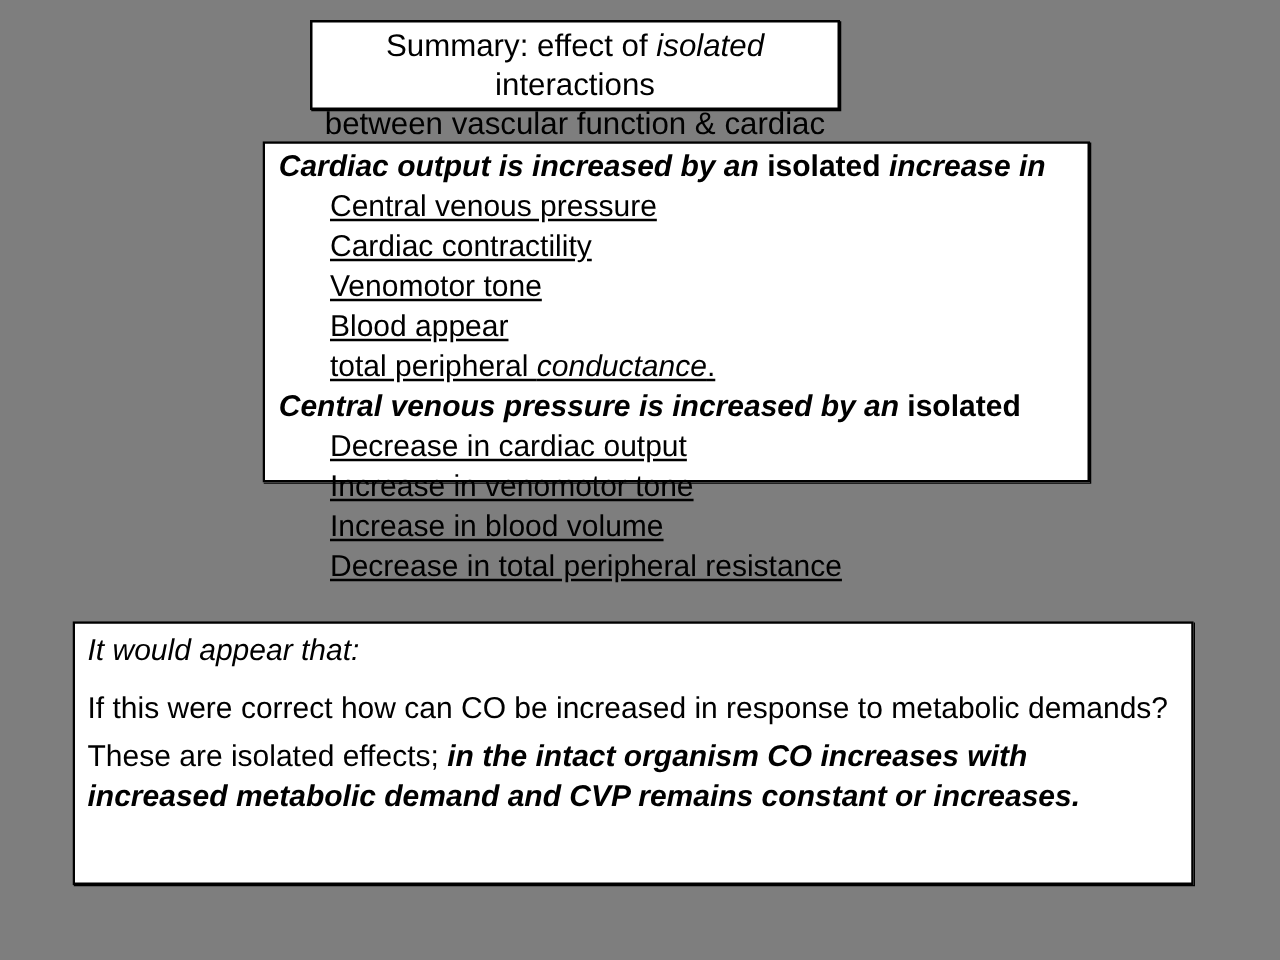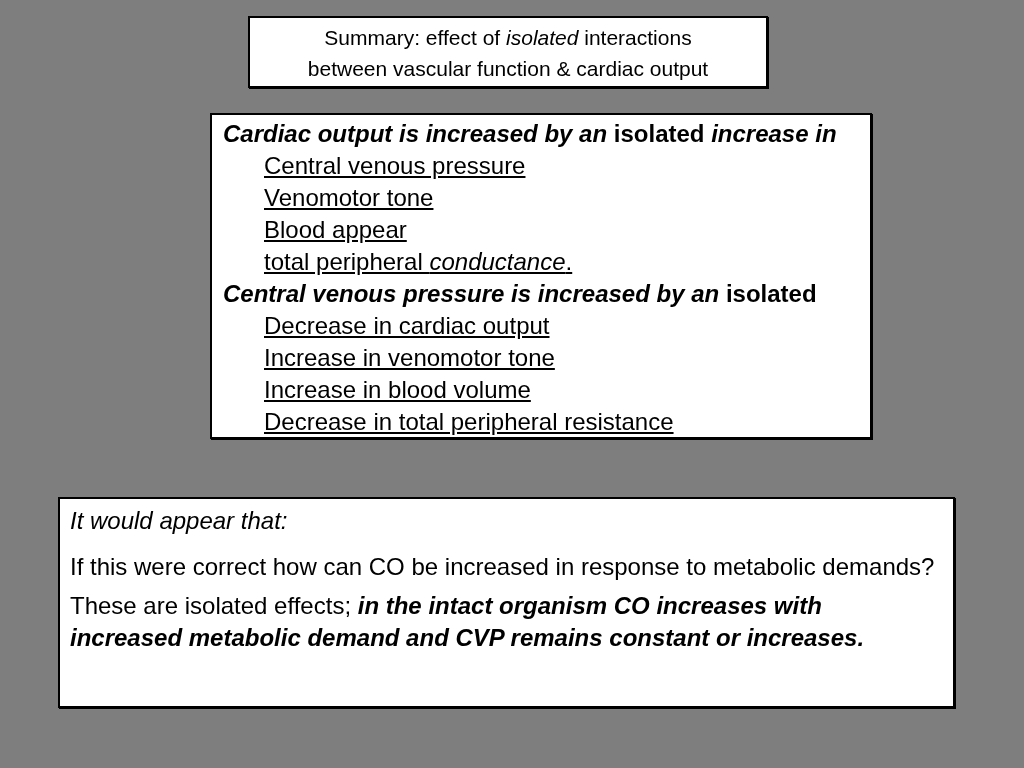--- a/index.html
+++ b/index.html
@@ -23,33 +23,33 @@
     position: absolute;
     background: #ffffff;
     border: 2px solid #000;
     box-shadow: 1px 1px 0 #000;
     box-sizing: border-box;
   }
   
   .title-box {
     left: 248px;
     top: 16px;
-    width: 520px;
+    width: 424px;
     height: 72px;
     text-align: center;
-    font-size: 21px;
+    font-size: 25px;
     line-height: 31px;
     padding-top: 4px;
   }
   
   .summary-box {
     left: 210px;
     top: 113px;
     width: 662px;
-    height: 326px;
+    height: 273px;
     font-size: 24px;
     line-height: 32px;
     padding: 3px 6px 16px 11px;
   }
   .summary-box .line {
     white-space: nowrap;
   }
   .summary-box .indent {
     padding-left: 41px;
     text-decoration: underline;
@@ -95,20 +95,21 @@
 <div class="slide">
 
   <div class="box title-box">
     <div class="line"><span>Summary: effect of </span><span class="i">isolated</span><span> interactions</span></div>
     <div class="line">between vascular function &amp; cardiac output</div>
   </div>
 
   <div class="box summary-box">
     <div class="line"><span class="bi">Cardiac output is increased by an </span><span class="b">isolated</span><span class="bi"> increase in</span></div>
     <div class="line indent">Central venous pressure</div>
+    <div class="line indent">Cardiac contractility</div>
     <div class="line indent">Venomotor tone</div>
     <div class="line indent">Blood appear</div>
     <div class="line indent"><span>total peripheral </span><span class="i">conductance</span><span>.</span></div>
     <div class="line"><span class="bi">Central venous pressure is increased by an </span><span class="b">isolated</span></div>
     <div class="line indent">Decrease in cardiac output</div>
     <div class="line indent">Increase in venomotor tone</div>
     <div class="line indent">Increase in blood volume</div>
     <div class="line indent">Decrease in total peripheral resistance</div>
   </div>
 

